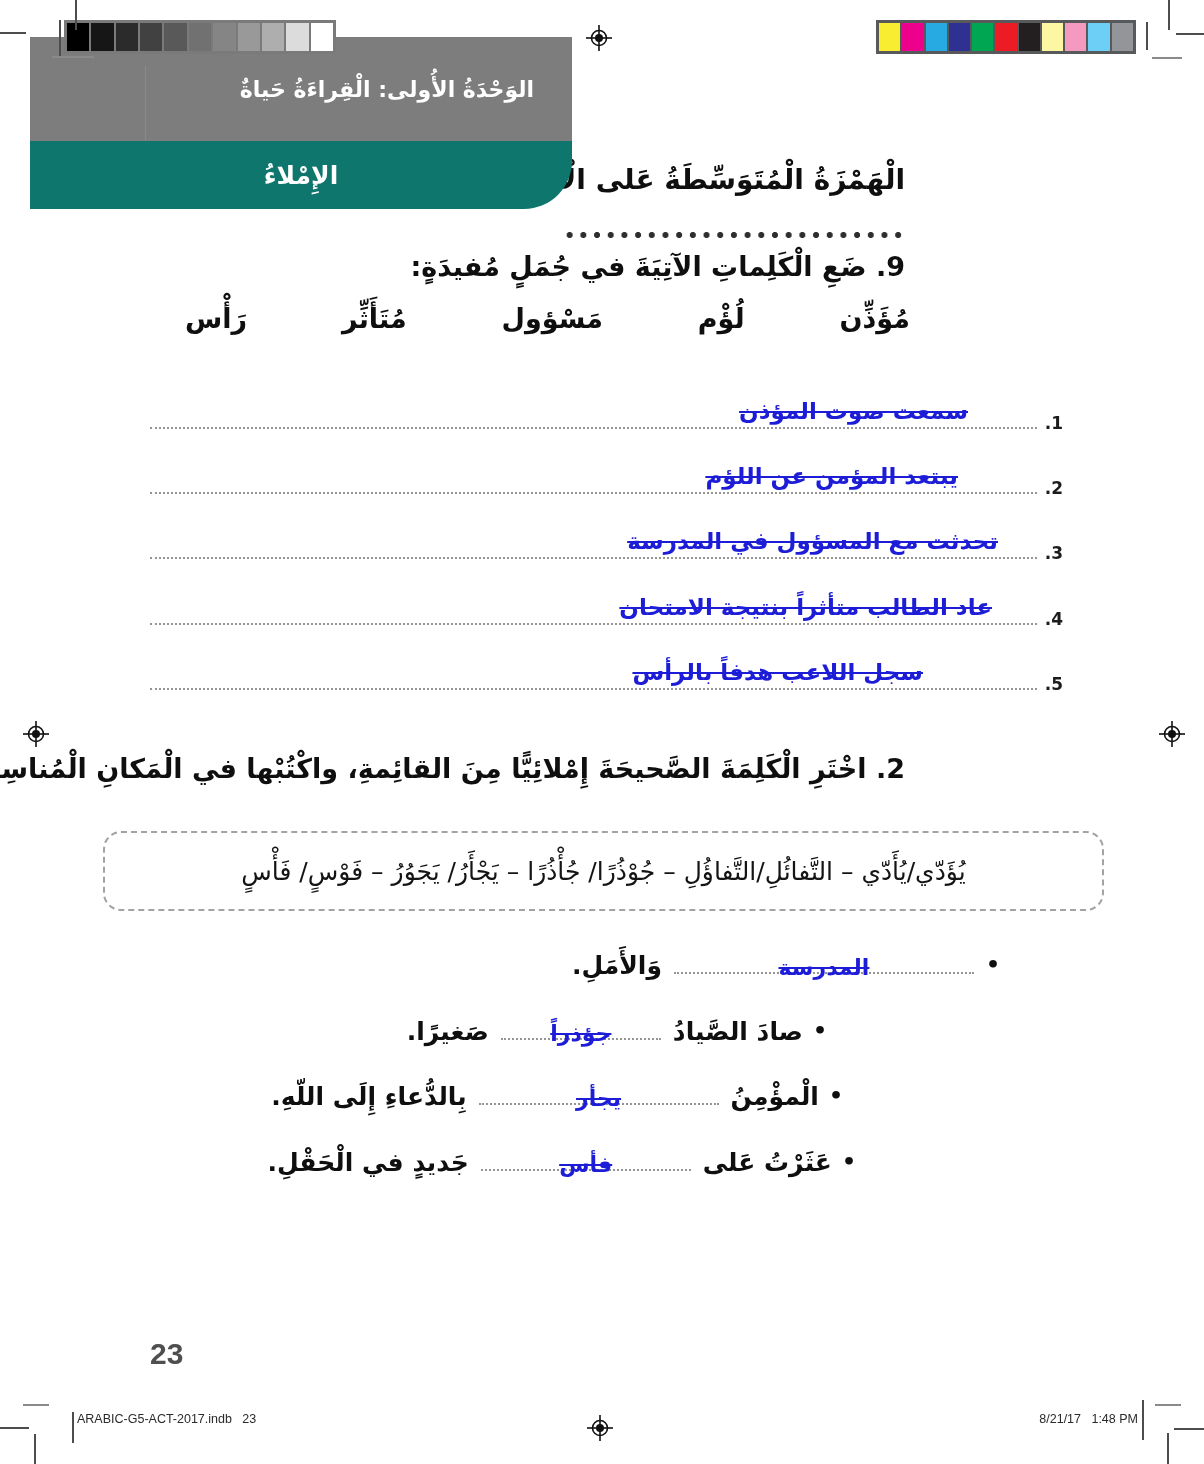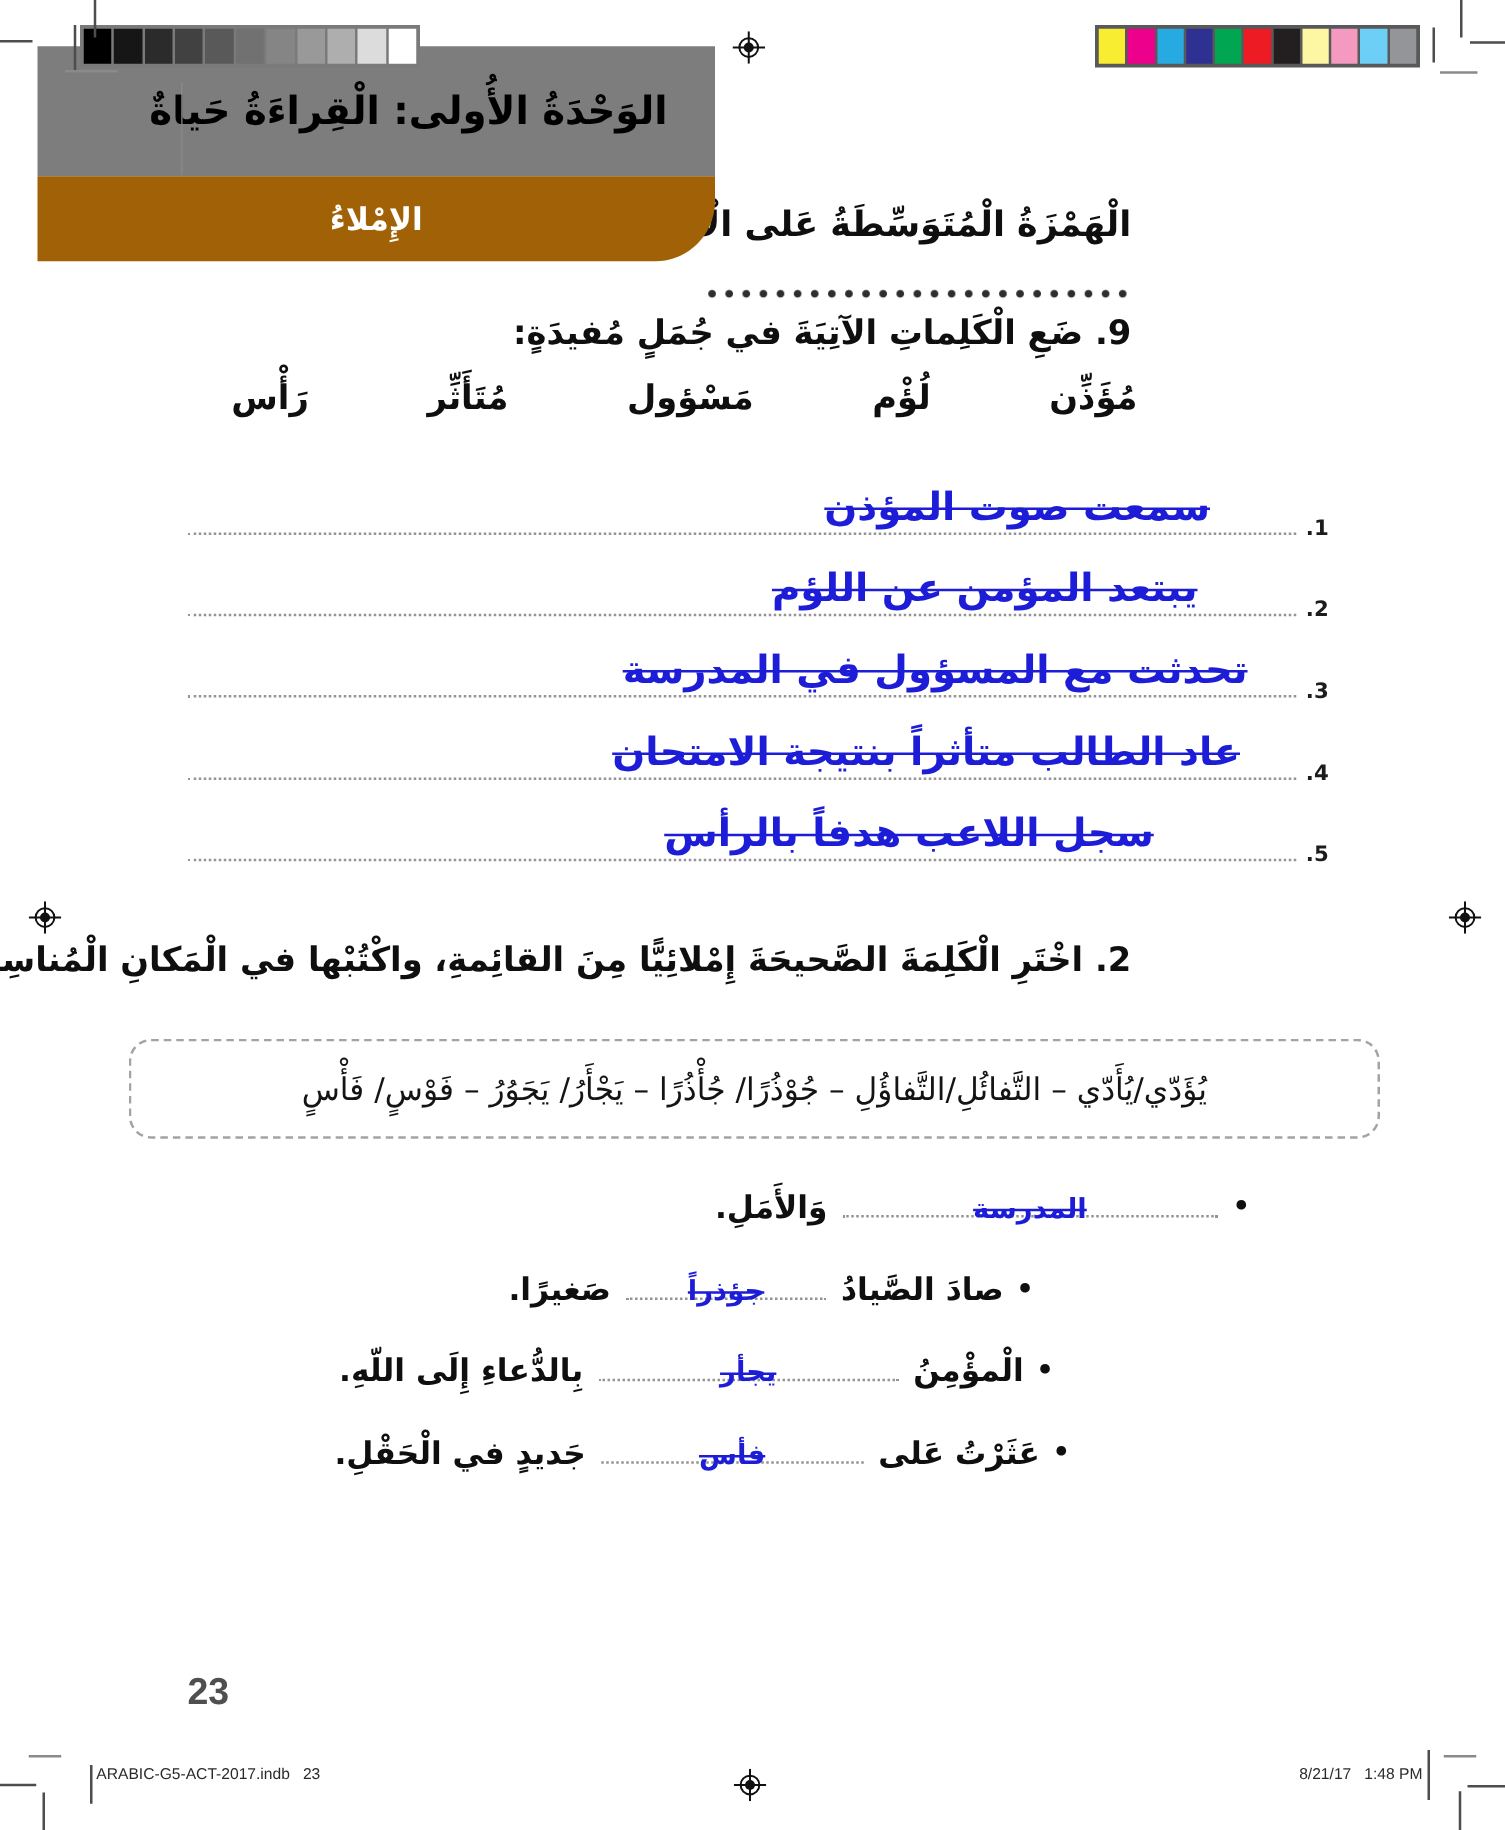--- a/index.html
+++ b/index.html
@@ -23,24 +23,24 @@
 
   
   .regmark{position:absolute; z-index:7;}
 
   
   .banner-dark{
     position:absolute; left:30px; top:37px; width:542px; height:104px;
     background:#7d7d7d; display:flex; align-items:center; justify-content:flex-end;
     padding-right:38px; box-sizing:border-box; z-index:2;
   }
-  .banner-dark .t{font-size:31px; color:#000000;}
+  .banner-dark .t{font-size:22px; color:#ffffff;}
   .banner-light{
     position:absolute; left:30px; top:141px; width:542px; height:68px;
-    background:#a16207; border-bottom-right-radius:48px;
+    background:#0f766e; border-bottom-right-radius:48px;
     display:flex; align-items:center; justify-content:center; z-index:2;
   }
   .banner-light .t{font-size:25px; color:#ffffff;}
   .class-box{
     position:absolute; left:588px; top:40px; width:194px; height:150px;
     background:#7d7d7d; border-radius:30px;
     display:flex; align-items:center; justify-content:center; z-index:2;
   }
   .class-box .t{font-size:27px; color:#ffffff;}
 
@@ -60,21 +60,21 @@
     position:absolute; left:185px; top:303px; width:725px;
     display:flex; direction:rtl; justify-content:space-between;
     font-size:27px; font-weight:bold;
   }
   .ansrow{position:absolute; left:150px; width:913px; height:46px;}
   .leader-line{position:absolute; bottom:0; left:0; right:0; display:flex; direction:rtl; align-items:baseline; gap:8px;}
   .qnum{font-size:17px; font-weight:bold; color:#1c1c1c; direction:rtl; white-space:nowrap;}
   .dots-leader{flex:1; height:4px; border-bottom:2px dotted #949494;}
   .blue-ans{
     position:absolute; bottom:9px; direction:rtl; white-space:nowrap;
-    font-size:31px; font-weight:bold; color:#1d1dd8;
+    font-size:23px; font-weight:bold; color:#1d1dd8;
     text-decoration:line-through; text-decoration-thickness:2.2px; padding:0 10px;
   }
 
   
   .bank-box{
     position:absolute; left:103px; top:831px; width:1001px; height:80px; box-sizing:border-box;
     border:2.5px dashed #a3a3a3; border-radius:18px;
     display:flex; align-items:center; justify-content:center; z-index:1;
   }
   .bank-box .t{font-size:25px; font-weight:normal; color:#141414;}

